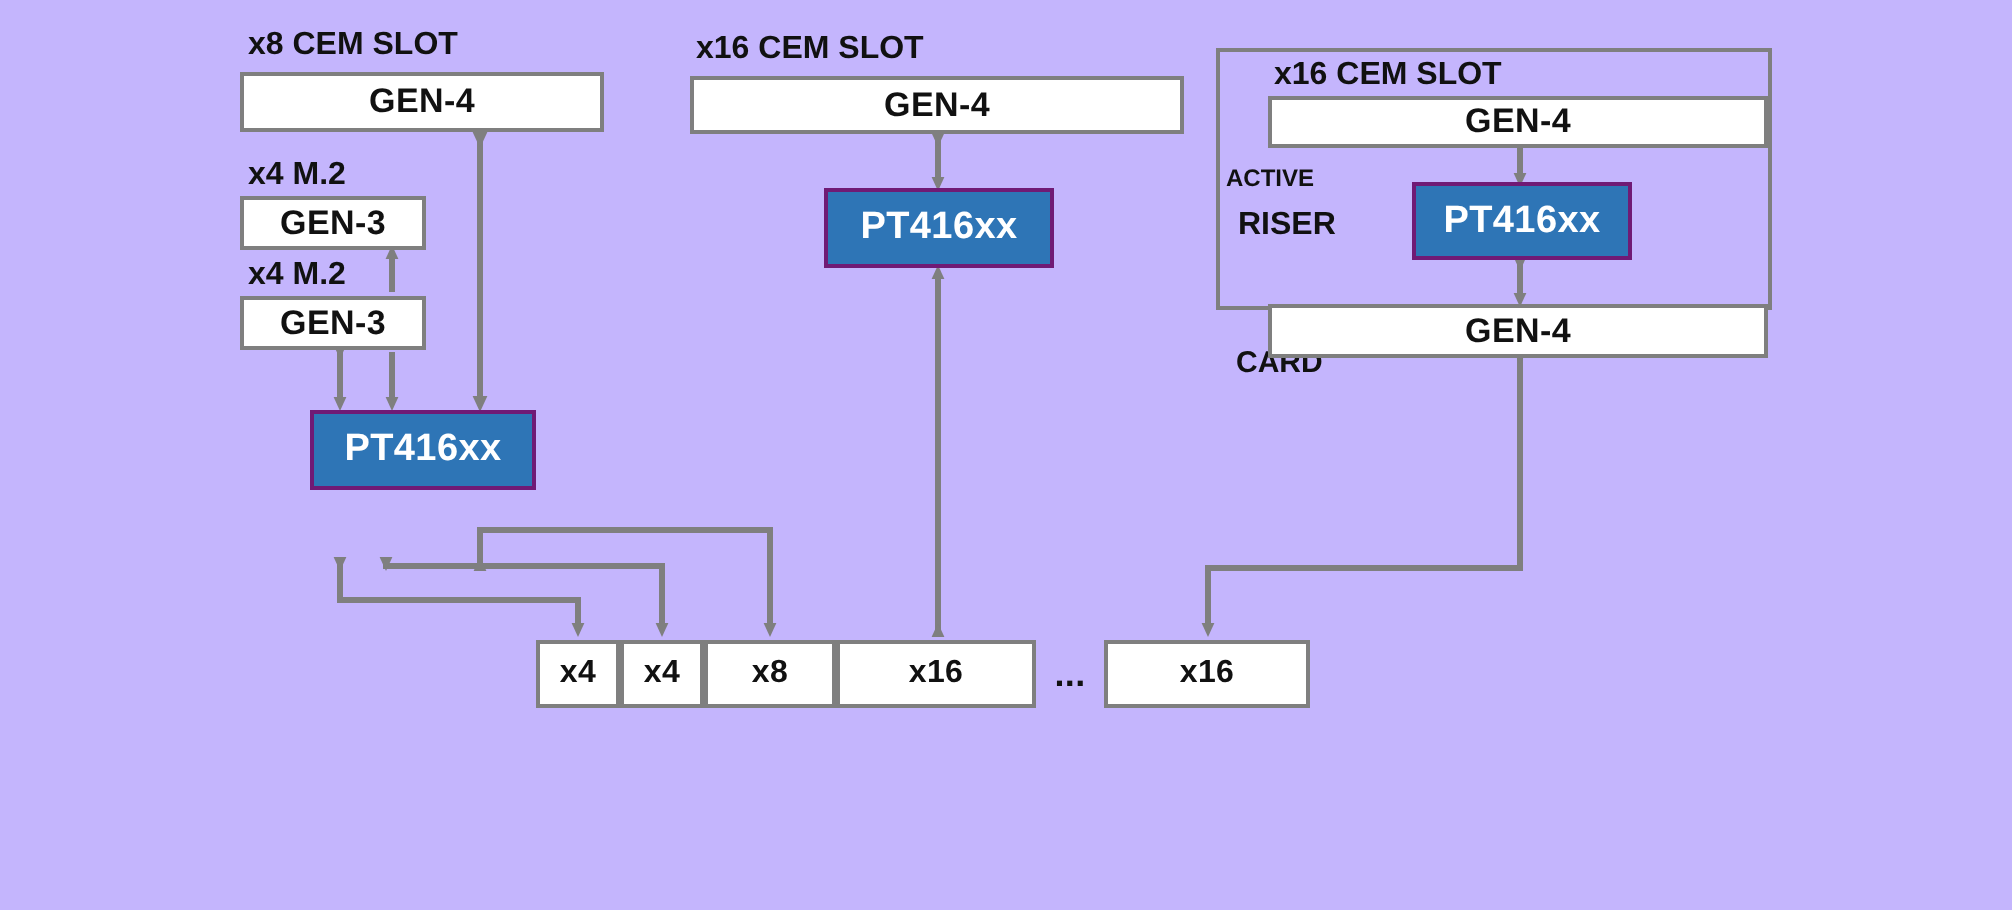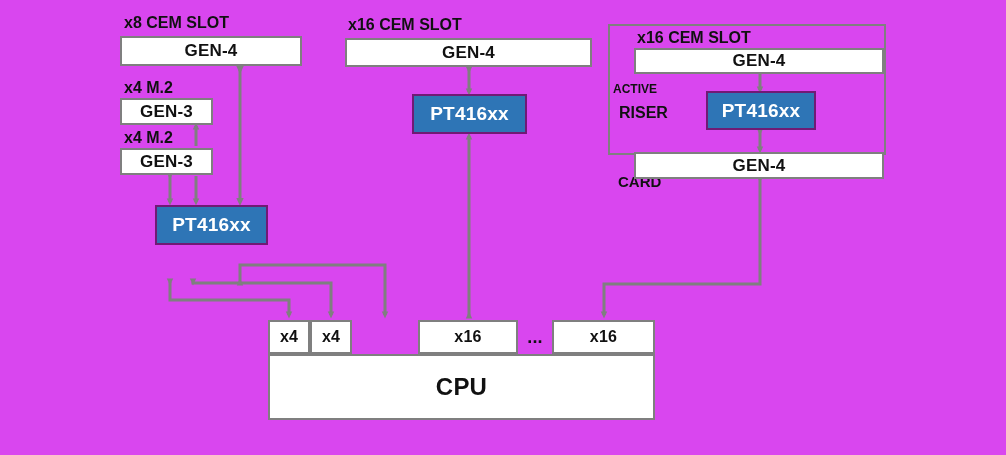--- a/index.html
+++ b/index.html
@@ -1,18 +1,18 @@
 <!DOCTYPE html>
 <html><head>
 <meta charset="utf-8">
 <style>
   html,body{margin:0;padding:0;background:#ffffff;}
   body{width:1006px;height:455px;overflow:hidden;
        font-family:"Liberation Sans","DejaVu Sans",sans-serif;}
-  #stage{position:relative;width:1006px;height:455px;background:#d946ef;}
+  #stage{position:relative;width:1006px;height:455px;background:#c4b5fd;}
 
   .box{position:absolute;box-sizing:border-box;border:2px solid #7f7f7f;
        background:#ffffff;display:flex;align-items:center;justify-content:center;
        font-weight:bold;color:#111;letter-spacing:.2px;}
   .lbl{position:absolute;font-weight:bold;color:#111;white-space:nowrap;}
   .blue{background:#2E75B6;border:2px solid #701a75;color:#ffffff;}
   .plain{border:none;background:transparent;}
   .outer{background:transparent;}
   svg.wires{position:absolute;left:0;top:0;width:1006px;height:455px;
             pointer-events:none;}
@@ -79,21 +79,21 @@
   <div class="box" style="left:634px;top:48px;width:250px;height:26px;font-size:17px;">GEN-4</div>
 
   <div class="lbl" style="left:613px;top:82px;font-size:12px;">ACTIVE</div>
   <div class="lbl" style="left:619px;top:104px;font-size:16px;">RISER</div>
   <div class="lbl" style="left:618px;top:125px;font-size:15px;margin-top:48px;">CARD</div>
 
   <div class="box blue" style="left:706px;top:91px;width:110px;height:39px;font-size:19px;">PT416xx</div>
 
   <div class="box" style="left:634px;top:152px;width:250px;height:27px;font-size:17px;">GEN-4</div>
 
-  <div class="box" style="left:268px;top:354px;width:387px;height:66px;font-size:24px;">CPU</div>
 
   <div class="box" style="left:268px;top:320px;width:42px;height:34px;font-size:16px;">x4</div>
   <div class="box" style="left:310px;top:320px;width:42px;height:34px;font-size:16px;">x4</div>
+  <div class="box" style="left:352px;top:320px;width:66px;height:34px;font-size:16px;">x8</div>
   <div class="box" style="left:418px;top:320px;width:100px;height:34px;font-size:16px;">x16</div>
   <div class="box plain" style="left:518px;top:320px;width:34px;height:34px;font-size:18px;">...</div>
   <div class="box" style="left:552px;top:320px;width:103px;height:34px;font-size:16px;">x16</div>
 
 </div>
 
 </body></html>

